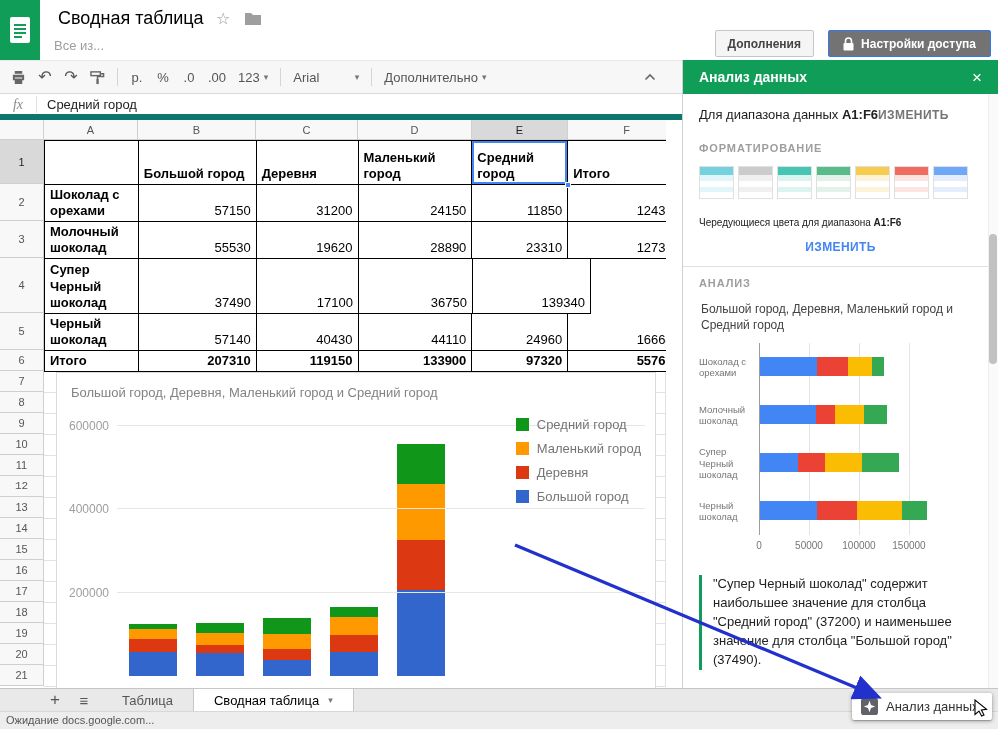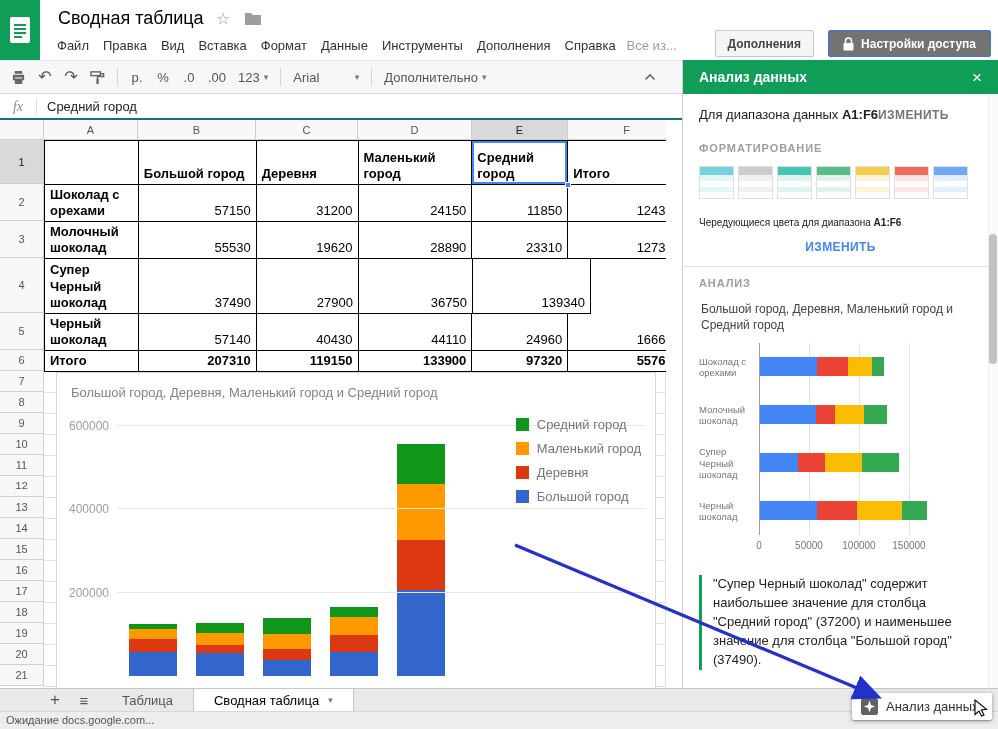--- a/index.html
+++ b/index.html
@@ -21,21 +21,21 @@
 
 
 #toolbar{position:absolute;left:0;top:60px;width:682px;height:34px;background:#f7f7f7;border-top:1px solid #e8e8e8;border-bottom:1px solid #d9d9d9;display:flex;align-items:center;padding:0 6px;gap:2px;z-index:6}
 .tbtn{min-width:24px;height:24px;display:flex;align-items:center;justify-content:center;color:#555;font-size:13px;border-radius:2px;padding:0 5px;cursor:pointer;white-space:nowrap}
 .tbtn .arw{font-size:9px;color:#777;margin-left:4px}
 .tsep{width:1px;height:18px;background:#d5d5d5;margin:0 5px}
 #collapse-btn{margin-left:auto;margin-right:14px}
 .glyph{font-size:16px;line-height:1}
 
 
-#formula-bar{position:absolute;left:0;top:95px;width:682px;height:25px;background:#fff;border-bottom:2px solid #0f766e;display:flex;align-items:center;z-index:6}
+#formula-bar{position:absolute;left:0;top:95px;width:682px;height:25px;background:#fff;border-bottom:6px solid #0f766e;display:flex;align-items:center;z-index:6}
 #fx{width:36px;text-align:center;color:#8a8a8a;font-family:"Liberation Serif",serif;font-style:italic;font-size:14px}
 #fbar-sep{width:1px;height:17px;background:#e0e0e0}
 #formula-value{padding-left:10px;color:#222;font-size:13px}
 
 
 #grid{position:absolute;left:0;top:120px;width:666px;height:568px;overflow:hidden;background:#fff}
 #corner{position:absolute;left:0;top:0;width:44px;height:20px;background:#f8f8f8;border-right:1px solid #cfcfcf;border-bottom:1px solid #cfcfcf}
 #col-headers{position:absolute;left:44px;top:0;height:20px;display:flex}
 .col-h{height:20px;border-right:1px solid #cfcfcf;border-bottom:1px solid #cfcfcf;background:#f8f8f8;font-size:11px;color:#555;display:flex;align-items:center;justify-content:center;cursor:pointer}
 .col-h.hl,.row-h.hl{background:#d9d9d9;color:#222}
@@ -126,31 +126,20 @@
     </svg>
   </div>
   <span id="doc-title">Сводная таблица</span>
   <span id="star-ic">☆</span>
   <span id="folder-ic">
     <svg width="18" height="14" viewBox="0 0 18 14">
         <path d="M1 1h6l2 2h8v10H1z" fill="#9e9e9e"></path>
       </svg>
   </span>
   <nav id="menu-row">
-    <span id="menu-items" style="display:flex">
-        <span class="menu-item">Файл</span>
-        <span class="menu-item">Правка</span>
-        <span class="menu-item">Вид</span>
-        <span class="menu-item">Вставка</span>
-        <span class="menu-item">Формат</span>
-        <span class="menu-item">Данные</span>
-        <span class="menu-item">Инструменты</span>
-        <span class="menu-item">Дополнения</span>
-        <span class="menu-item">Справка</span>
-      </span>
     <span id="save-status">Все из...</span>
   </nav>
   <div class="gbtn" id="comments-btn">Дополнения</div>
   <div class="gbtn" id="share-btn">
     <svg width="11" height="14" viewBox="0 0 11 14">
       <rect x="0.5" y="6" width="10" height="7.5" rx="1" fill="#fff"></rect>
       <path d="M2.5 6V4a3 3 0 016 0v2" stroke="#fff" stroke-width="1.6" fill="none"></path>
     </svg>
     <span>Настройки доступа</span>
   </div>
@@ -258,21 +247,21 @@
           <div class="cell lbl" style="width: 94px;">Молочный шоколад</div>
           <div class="cell num" style="width: 118px;">55530</div>
           <div class="cell num" style="width: 102px;">19620</div>
           <div class="cell num" style="width: 114px;">28890</div>
           <div class="cell num" style="width: 96px;">23310</div>
           <div class="cell num" style="width: 118px;">127350</div>
         </div>
         <div class="trow" style="height: 55px;">
           <div class="cell lbl" style="width: 94px;">Супер Черный шоколад</div>
           <div class="cell num" style="width: 118px;">37490</div>
-          <div class="cell num" style="width: 102px;">27900</div>
+          <div class="cell num" style="width: 102px;">17100</div>
           <div class="cell num" style="width: 114px;">36750</div>
           <div class="cell num" style="width: 118px;">139340</div>
         </div>
         <div class="trow" style="height: 37px;">
           <div class="cell lbl" style="width: 94px;">Черный шоколад</div>
           <div class="cell num" style="width: 118px;">57140</div>
           <div class="cell num" style="width: 102px;">40430</div>
           <div class="cell num" style="width: 114px;">44110</div>
           <div class="cell num" style="width: 96px;">24960</div>
           <div class="cell num" style="width: 118px;">166640</div>

